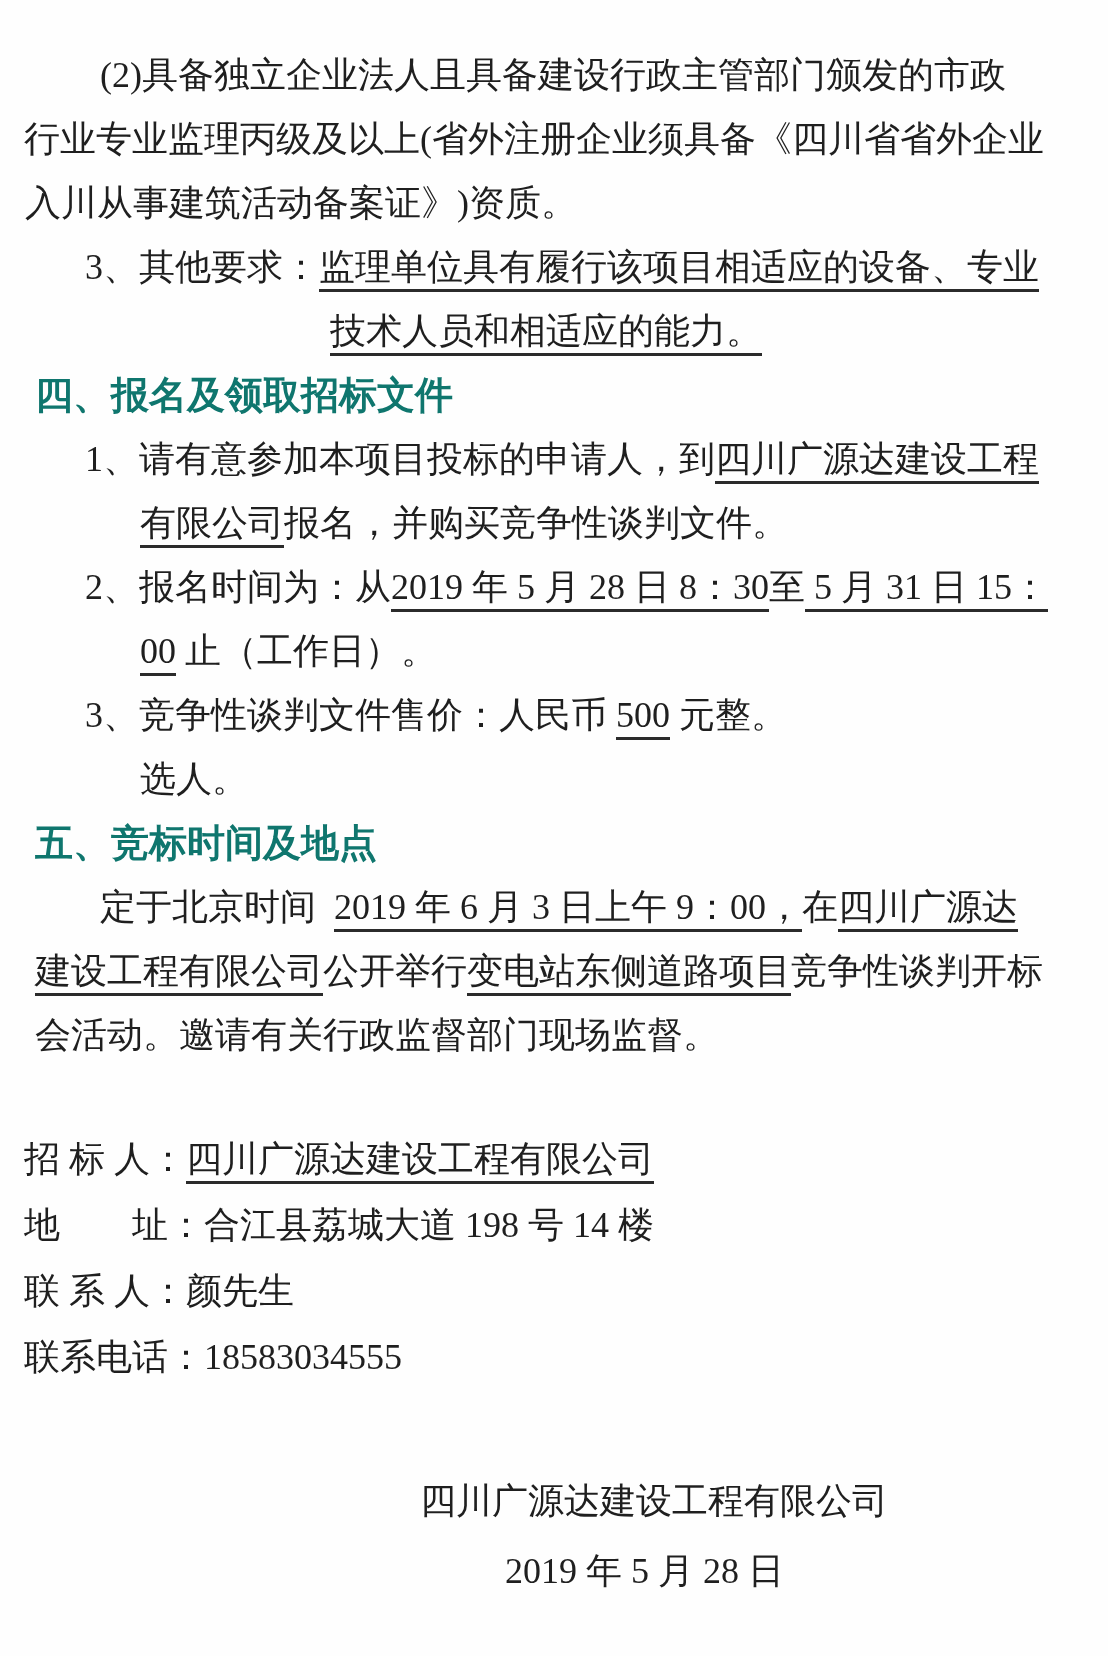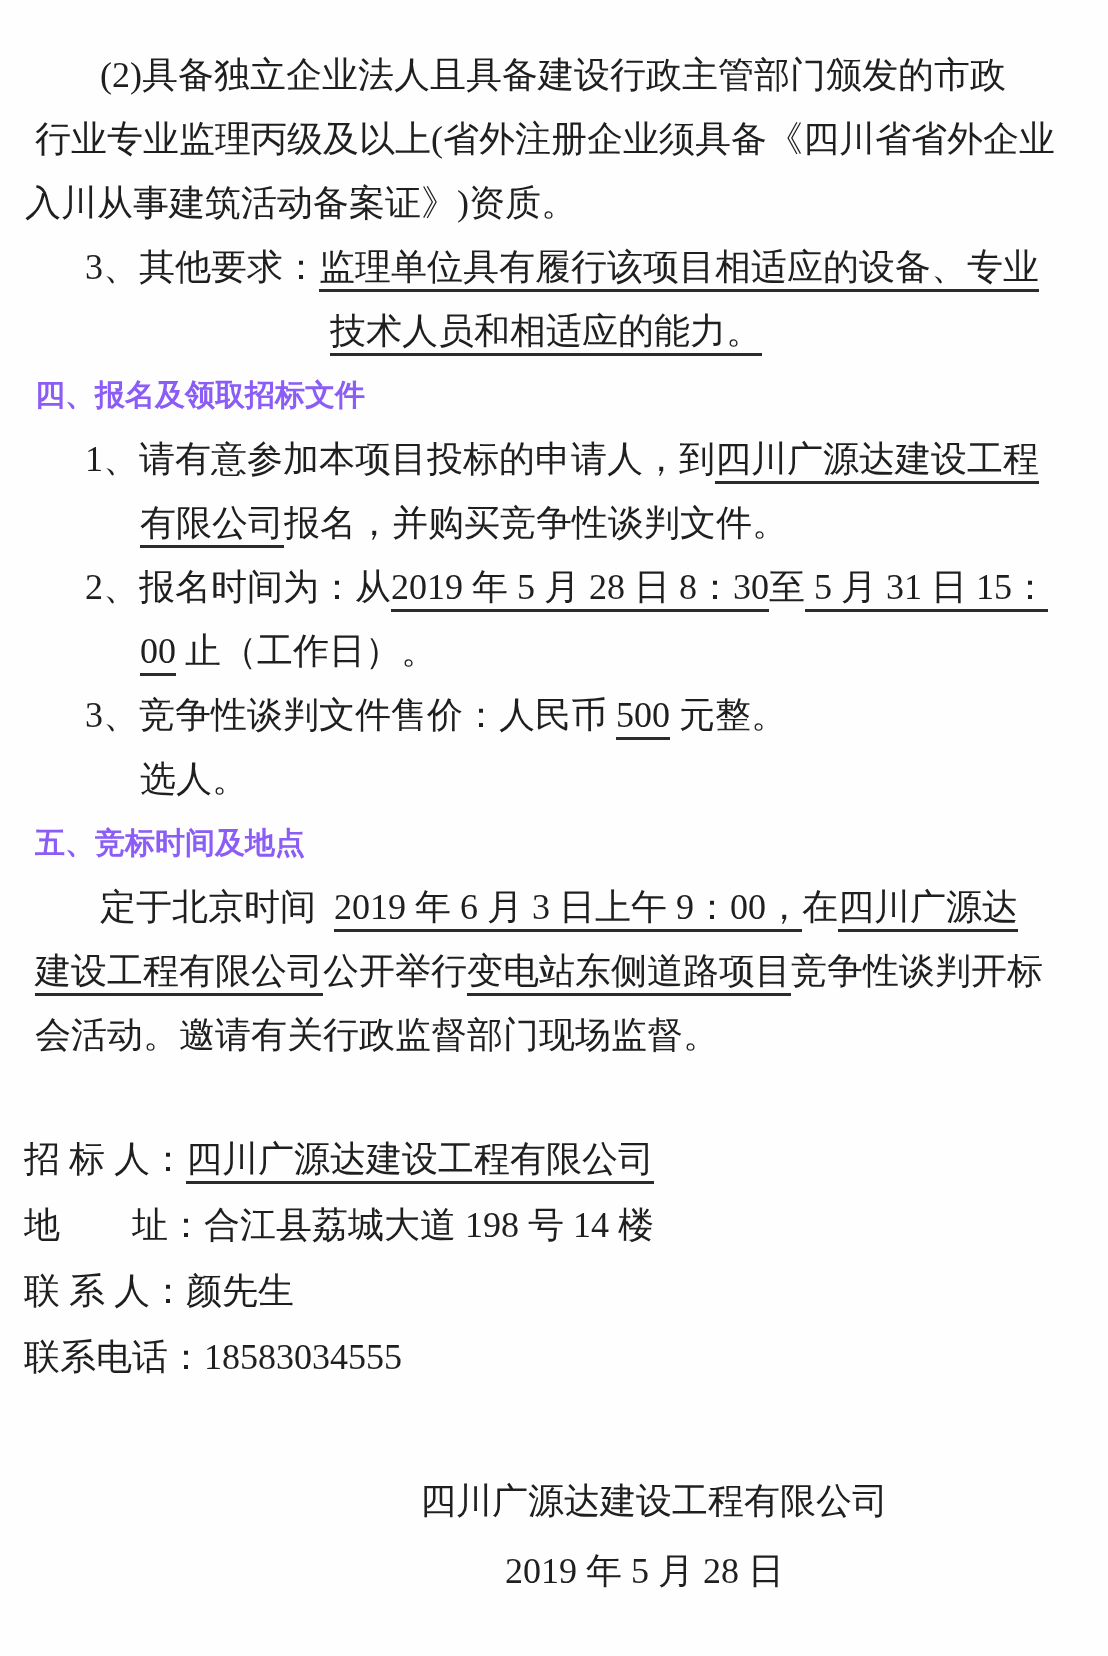--- a/index.html
+++ b/index.html
@@ -24,22 +24,22 @@
   .line {
     white-space: pre;
     font-size: 36px;
     height: 64px;
     line-height: 66px;
     letter-spacing: 0px;
   }
   .hd {
     font-family: "Liberation Sans", "DejaVu Sans", sans-serif;
     font-weight: bold;
-    font-size: 30px;
-    color: #8b5cf6;
+    font-size: 38px;
+    color: #0f766e;
   }
   .u {
     border-bottom: 3px solid #2b2b2b;
     padding-bottom: 2px;
   }
   .spacer-60 { height: 60px; }
   .spacer-76 { height: 76px; }
   .crow {
     white-space: pre;
     font-size: 36px;
@@ -55,21 +55,21 @@
   }
 </style>
 </head>
 <body>
 
 <div class="page">
   <div class="doc-body">
 
     <div class="line" style="padding-left:100px"><span>(2)具备独立企业法人且具备建设行政主管部门颁发的市政</span></div>
 
-    <div class="line" style="padding-left:35px"><span>行业专业监理丙级及以上(省外注册企业须具备《四川省省外企业</span></div>
+    <div class="line" style="padding-left:24px"><span>行业专业监理丙级及以上(省外注册企业须具备《四川省省外企业</span></div>
 
     <div class="line" style="padding-left:25px"><span>入川从事建筑活动备案证》)资质。</span></div>
 
     <div class="line" style="padding-left:85px"><span>3、其他要求：</span><span class="u">监理单位具有履行该项目相适应的设备、专业</span></div>
 
     <div class="line" style="padding-left:330px"><span class="u">技术人员和相适应的能力。</span></div>
 
     <div class="line hd" style="padding-left:35px"><span>四、报名及领取招标文件</span></div>
 
     <div class="line" style="padding-left:85px"><span>1、请有意参加本项目投标的申请人，到</span><span class="u">四川广源达建设工程</span></div>

